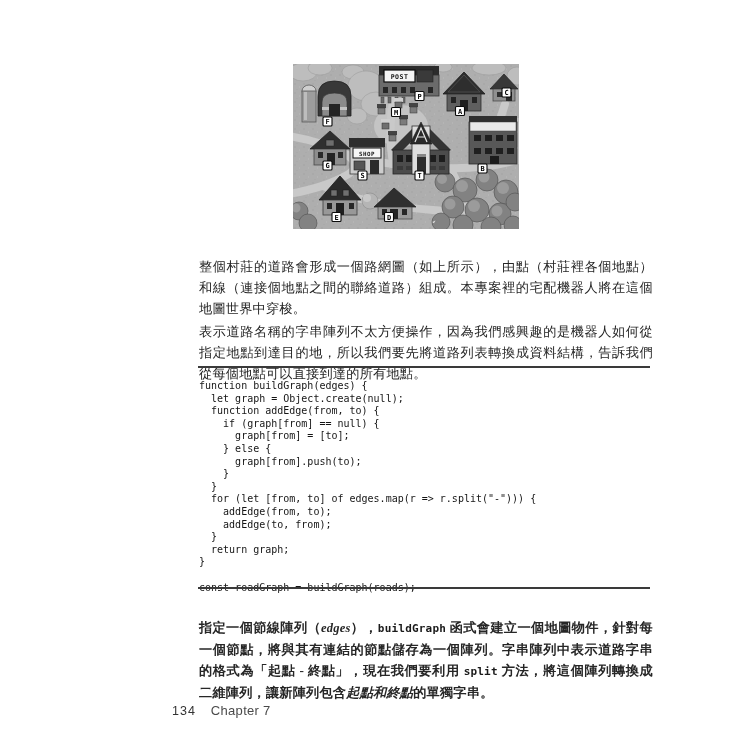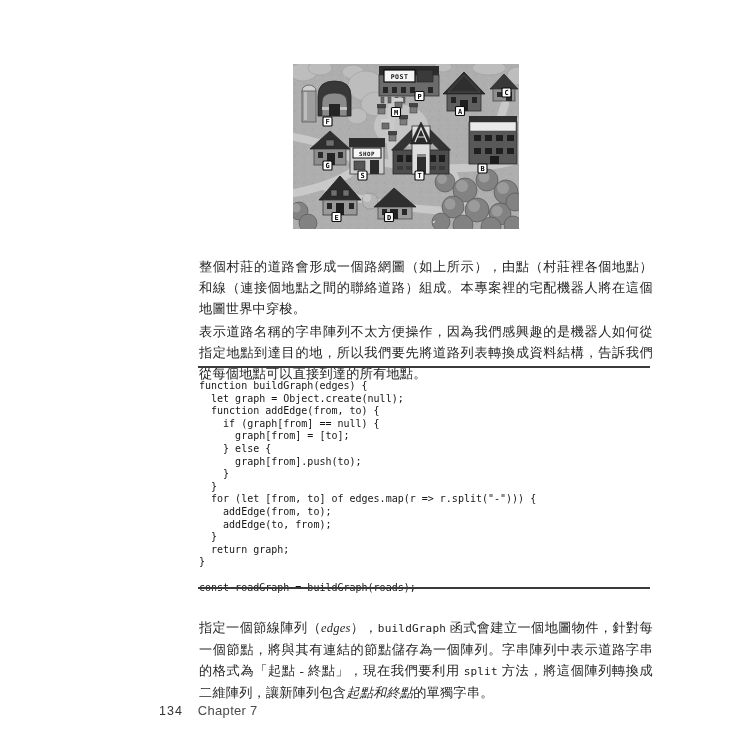--- a/index.html
+++ b/index.html
@@ -3,31 +3,31 @@
 <meta charset="utf-8">
 <style>
   html,body{margin:0;padding:0;background:#ffffff;}
   .page{position:relative;width:750px;height:750px;background:#ffffff;overflow:hidden;
         font-family:"Liberation Serif", serif;color:#2b2b2b;margin-left:21px;}
   .figure{position:absolute;left:272px;top:64px;width:226px;height:165px;}
   .para{position:absolute;left:178px;width:454px;font-size:13.2px;line-height:21px;
         text-align:justify;letter-spacing:0.2px;color:#262626;}
   .p1{top:243px;}
   .p2{top:308px;}
-  .p3{top:604px;}
+  .p3{top:604px;font-weight:bold;}
   .rule{position:absolute;left:177px;width:452px;height:2px;background:#3a3a3a;}
   .rule-top{top:366px;}
   .rule-bottom{top:587px;}
   .codeblock{position:absolute;left:178px;top:380px;margin:0;
              font-family:"DejaVu Sans Mono", monospace;font-size:10px;line-height:12.6px;
              color:#151515;white-space:pre;}
   .inline-code{font-family:"DejaVu Sans Mono", monospace;font-size:11px;color:#1a1a1a;}
   .inline-var{font-style:italic;font-size:12.5px;}
   .inline-em{font-style:italic;}
-  .footer{position:absolute;left:138px;top:703px;display:flex;align-items:baseline;
+  .footer{position:absolute;left:151px;top:703px;display:flex;align-items:baseline;
           font-family:"Liberation Sans", sans-serif;}
   .footer .pagenum{font-size:12.5px;color:#333333;letter-spacing:1px;}
   .footer .chapter{font-size:13px;color:#4a4a4a;margin-left:15px;letter-spacing:0.3px;}
   svg text{font-family:"DejaVu Sans Mono", monospace;}
 </style>
 </head>
 <body>
 
 <div class="page">
 

